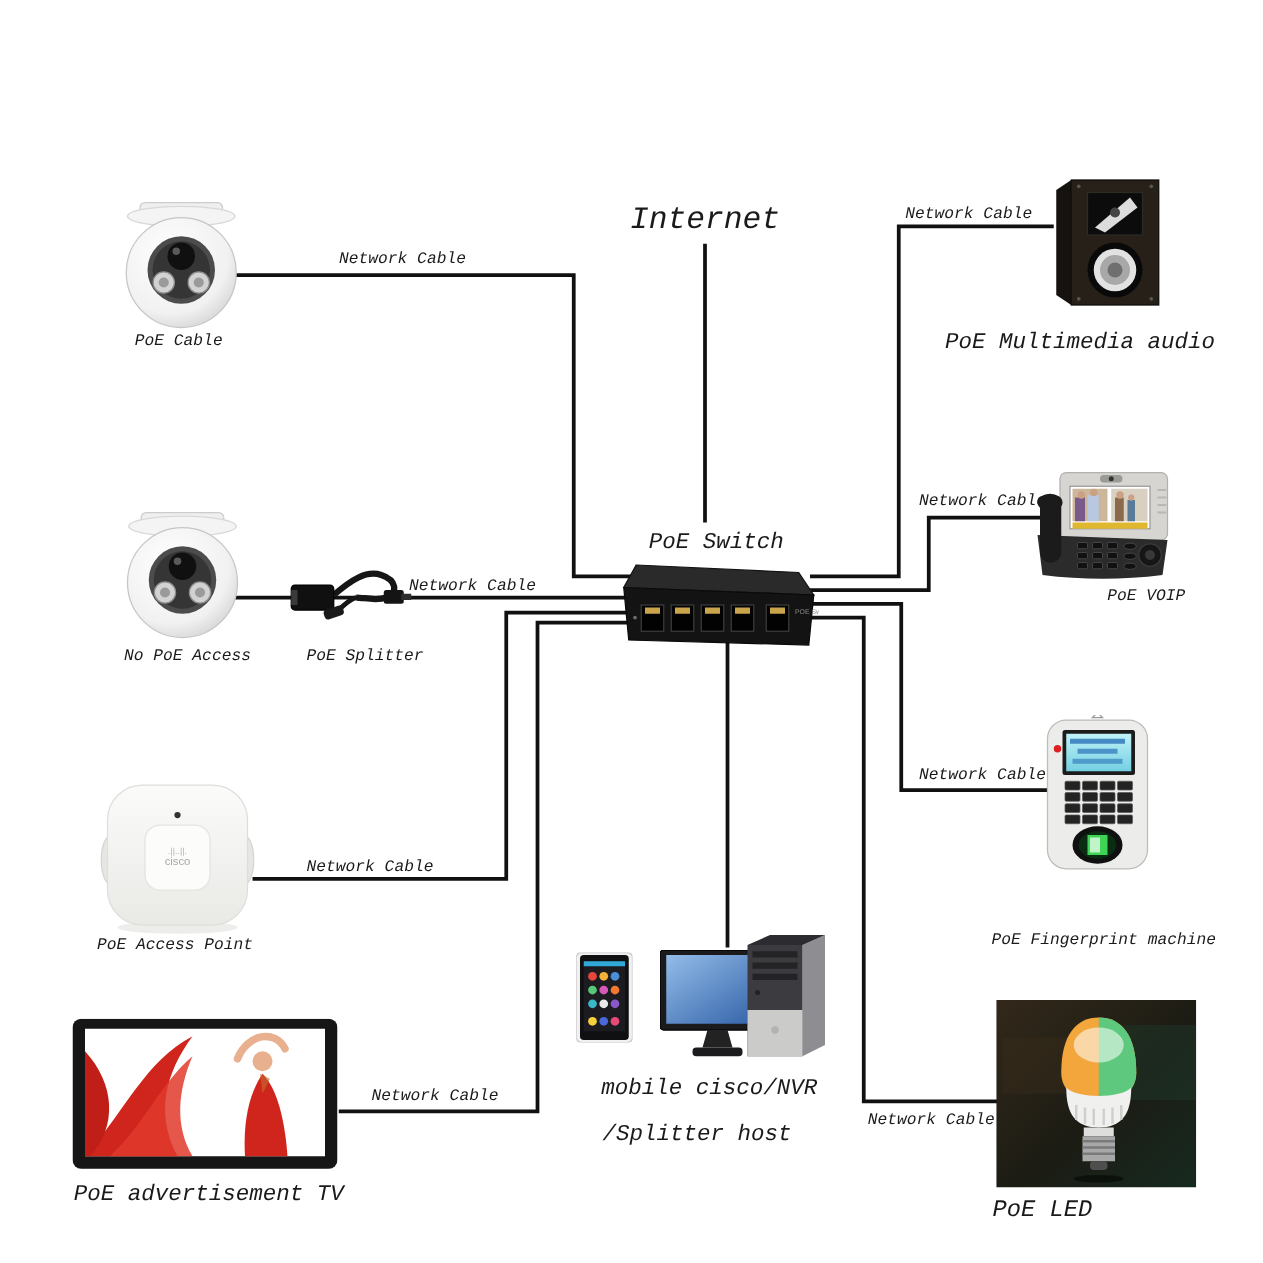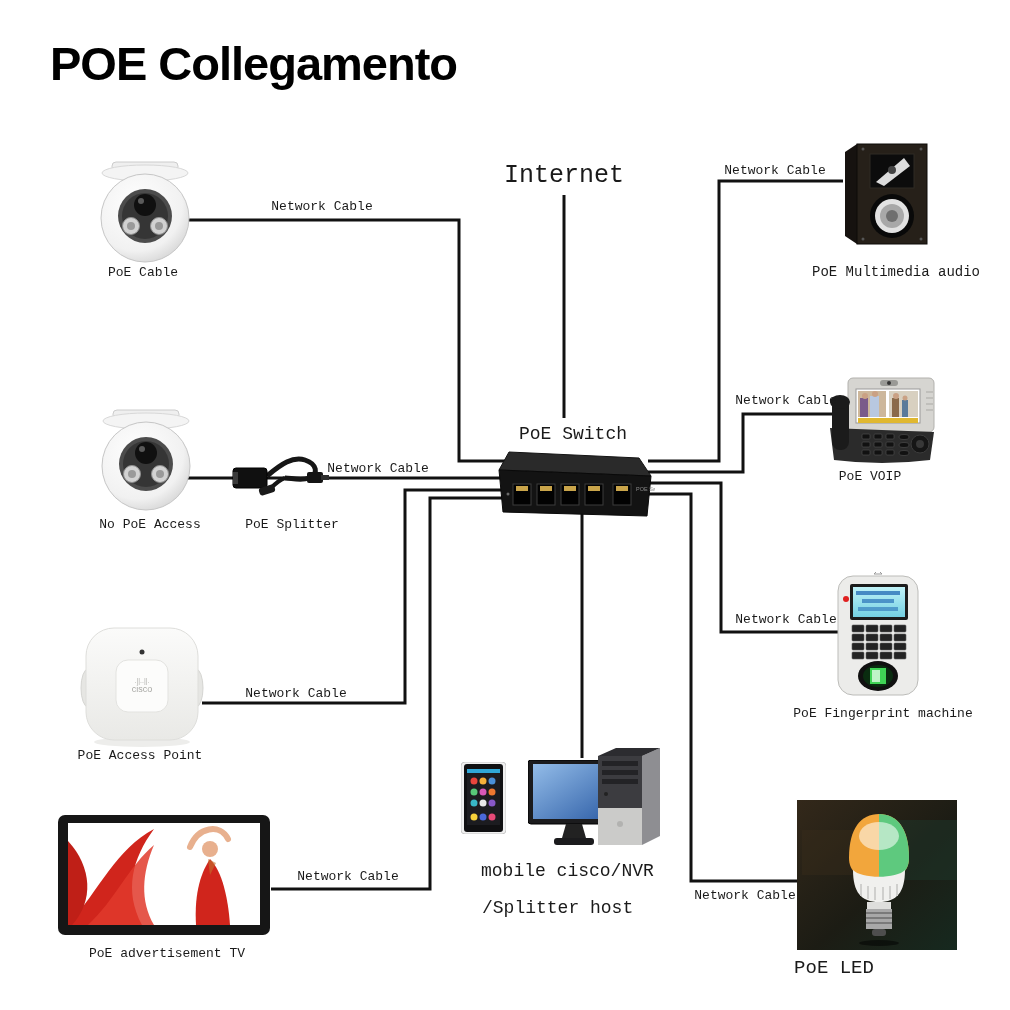--- a/index.html
+++ b/index.html
@@ -1,18 +1,18 @@
 <!DOCTYPE html>
 <html><head>
 <meta charset="utf-8">
 <style>
   html,body{margin:0;padding:0;background:#fff;}
   #canvas{position:relative;width:1010px;height:1010px;background:#ffffff;overflow:hidden;
           font-family:"Liberation Mono", monospace;}
-  .lbl{position:absolute;color:#1a1a1a;white-space:nowrap;font-family:"Liberation Mono", monospace;}
+  .lbl{position:absolute;color:#1a1a1a;white-space:nowrap;font-family:"Liberation Mono", monospace;font-style:italic;}
   .ctr{transform:translateX(-50%);}
   #title{position:absolute;left:50px;top:36px;font-family:"Liberation Sans",sans-serif;
          font-weight:bold;font-size:47px;letter-spacing:-1px;color:#000;}
   svg{display:block;}
   .dev{position:absolute;}
 </style>
 </head>
 <body>
 
 <div id="canvas">
@@ -37,21 +37,20 @@
           <stop offset="55%" stop-color="#1c1c14"></stop>
         <stop offset="100%" stop-color="#16291f"></stop>
       </linearGradient>
       <linearGradient id="apShade" x1="0" y1="0" x2="0" y2="1">
         <stop offset="0%" stop-color="#fbfbfa"></stop>
           <stop offset="100%" stop-color="#e9e9e6"></stop>
       </linearGradient>
     </defs>
   </svg>
 
-  <div id="title">POE Collegamento</div>
 
   <svg width="1010" height="1010" style="position:absolute;left:0;top:0">
     <g fill="none" stroke="#111" stroke-width="3">
       <polyline points="188,220 459,220 459,461 505,461"></polyline>
       <line x1="182" y1="478" x2="505" y2="478"></line>
       <polyline points="202,703 405,703 405,490 505,490"></polyline>
       <polyline points="271,889 430,889 430,498 505,498"></polyline>
       <line x1="564" y1="195" x2="564" y2="418"></line>
       <line x1="582" y1="505" x2="582" y2="758"></line>
       <polyline points="843,181 719,181 719,461 648,461"></polyline>
@@ -309,22 +308,22 @@
   <div class="lbl ctr" style="left:786px;top:393px;font-size:13px">Network Cable</div>
   <div class="lbl ctr" style="left:786px;top:612px;font-size:13px">Network Cable</div>
   <div class="lbl ctr" style="left:296px;top:686px;font-size:13px">Network Cable</div>
   <div class="lbl ctr" style="left:348px;top:869px;font-size:13px">Network Cable</div>
   <div class="lbl ctr" style="left:745px;top:888px;font-size:13px">Network Cable</div>
 
   <div class="lbl ctr" style="left:143px;top:265px;font-size:13px">PoE Cable</div>
   <div class="lbl ctr" style="left:150px;top:517px;font-size:13px">No PoE Access</div>
   <div class="lbl ctr" style="left:292px;top:517px;font-size:13px">PoE Splitter</div>
   <div class="lbl ctr" style="left:140px;top:748px;font-size:13px">PoE Access Point</div>
-  <div class="lbl ctr" style="left:167px;top:946px;font-size:13px">PoE advertisement TV</div>
-  <div class="lbl ctr" style="left:896px;top:264px;font-size:14px">PoE Multimedia audio</div>
-  <div class="lbl ctr" style="left:870px;top:469px;font-size:13px">PoE VOIP</div>
-  <div class="lbl ctr" style="left:883px;top:706px;font-size:13px">PoE Fingerprint machine</div>
+  <div class="lbl ctr" style="left:167px;top:946px;font-size:18px">PoE advertisement TV</div>
+  <div class="lbl ctr" style="left:864px;top:264px;font-size:18px">PoE Multimedia audio</div>
+  <div class="lbl ctr" style="left:917px;top:469px;font-size:13px">PoE VOIP</div>
+  <div class="lbl ctr" style="left:883px;top:744px;font-size:13px">PoE Fingerprint machine</div>
   <div class="lbl ctr" style="left:834px;top:957px;font-size:19px">PoE LED</div>
 
   <div class="lbl" style="left:481px;top:861px;font-size:18px">mobile cisco/NVR</div>
   <div class="lbl" style="left:482px;top:898px;font-size:18px">/Splitter host</div>
 
 </div>
 
 </body></html>

